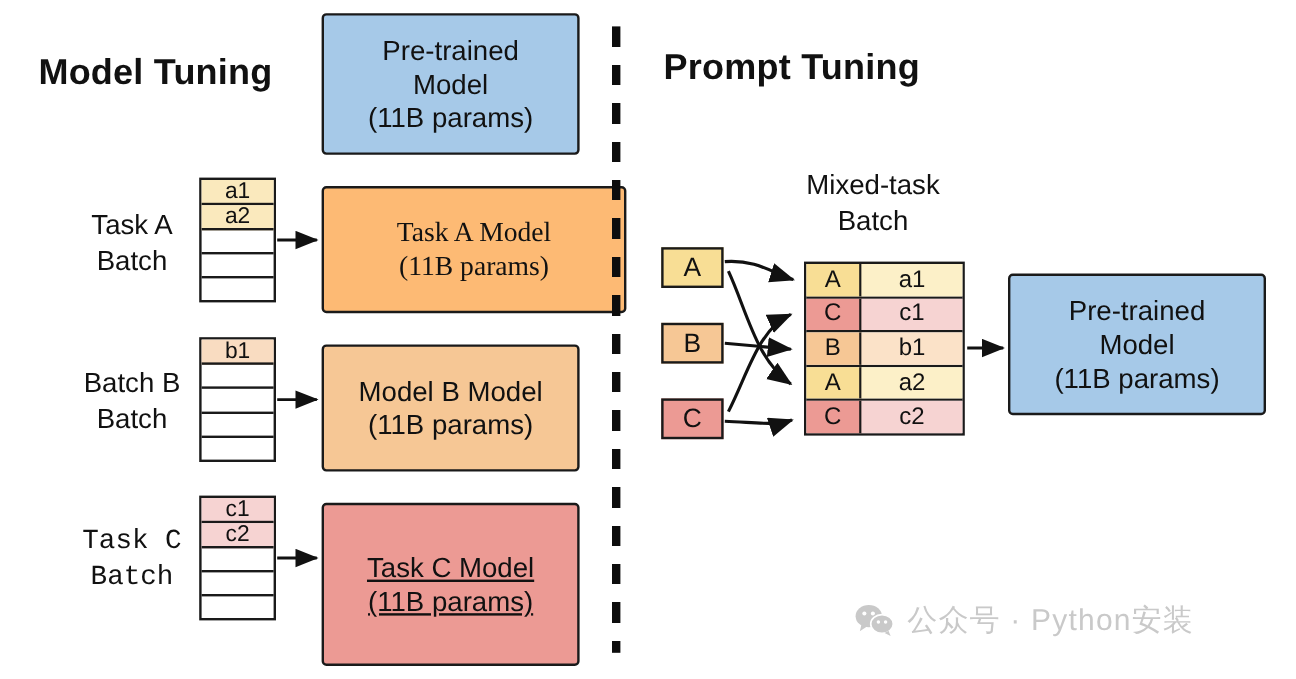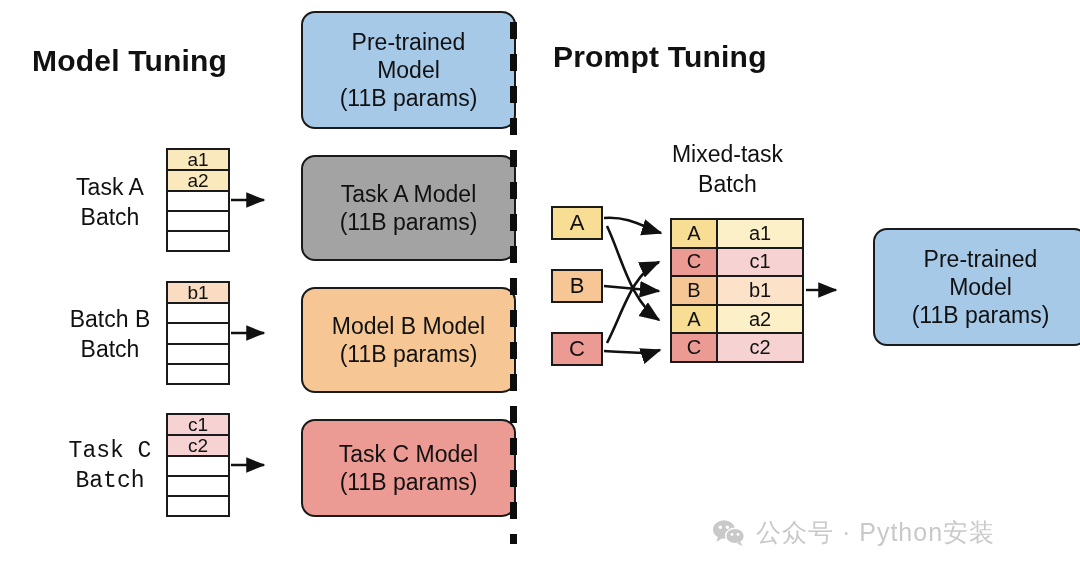--- a/index.html
+++ b/index.html
@@ -24,30 +24,29 @@
     font-size: 30px;
     letter-spacing: 0.2px;
     white-space: nowrap;
     color: #111111;
   }
 
   
   .model-box {
     box-sizing: border-box;
     border: 2.5px solid #1a1a1a;
-    border-radius: 14px;
+    border-radius: 4px;
     display: flex;
     flex-direction: column;
     align-items: center;
     justify-content: center;
     text-align: center;
     font-size: 23px;
     line-height: 1.22;
     color: #111111;
-    margin-left: 33px;
   }
   .model-box .ln { display: block; white-space: nowrap; }
 
   
   .caption {
     font-size: 23px;
     line-height: 1.3;
     text-align: center;
     white-space: nowrap;
     color: #111111;
@@ -129,21 +128,20 @@
   }
 
   
   .watermark {
     display: flex;
     align-items: center;
     gap: 10px;
     color: #c9c9c9;
     font-size: 25px;
     white-space: nowrap;
-    margin-top: 16px;
   }
   .watermark .wm-text { letter-spacing: 1px; }
 </style>
 </head>
 <body>
 
 <div id="root">
 
   <div class="abs section-title" style="left:32px; top:44px;">Model Tuning</div>
 
@@ -157,21 +155,21 @@
     <div>Task A</div>
     <div>Batch</div>
   </div>
   <div class="abs batch" style="left:166px; top:148px; width:64px; height:104px;">
     <div class="row" style="background:#fae9bd;">a1</div>
     <div class="row" style="background:#fae9bd;">a2</div>
     <div class="row"></div>
     <div class="row"></div>
     <div class="row"></div>
   </div>
-  <div class="abs model-box" style="left:268px; top:155px; width:215px; height:106px; background:#a3a3a3;">
+  <div class="abs model-box" style="left:268px; top:155px; width:254px; height:106px; background:#fdba74;font-family:Liberation Serif, serif;">
     <span class="ln">Task A Model</span>
     <span class="ln">(11B params)</span>
   </div>
 
   <div class="abs caption" style="left:55px; top:305px; width:110px;">
     <div>Batch B</div>
     <div>Batch</div>
   </div>
   <div class="abs batch" style="left:166px; top:281px; width:64px; height:104px;">
     <div class="row" style="background:#f9dcc1;">b1</div>
@@ -189,21 +187,21 @@
     <div>Task C</div>
     <div>Batch</div>
   </div>
   <div class="abs batch" style="left:166px; top:413px; width:64px; height:104px;">
     <div class="row" style="background:#f6d3d2;">c1</div>
     <div class="row" style="background:#f6d3d2;">c2</div>
     <div class="row"></div>
     <div class="row"></div>
     <div class="row"></div>
   </div>
-  <div class="abs model-box" style="left:268px; top:419px; width:215px; height:98px; background:#ec9a94;">
+  <div class="abs model-box" style="left:268px; top:419px; width:215px; height:136px; background:#ec9a94;text-decoration:underline;">
     <span class="ln">Task C Model</span>
     <span class="ln">(11B params)</span>
   </div>
 
   <div class="abs divider" style="left:510px; top:22px; height:522px;"></div>
 
   <div class="abs section-title" style="left:553px; top:40px;">Prompt Tuning</div>
 
   <div class="abs caption" style="left:620px; top:140px; width:215px;">
     <div>Mixed-task</div>

